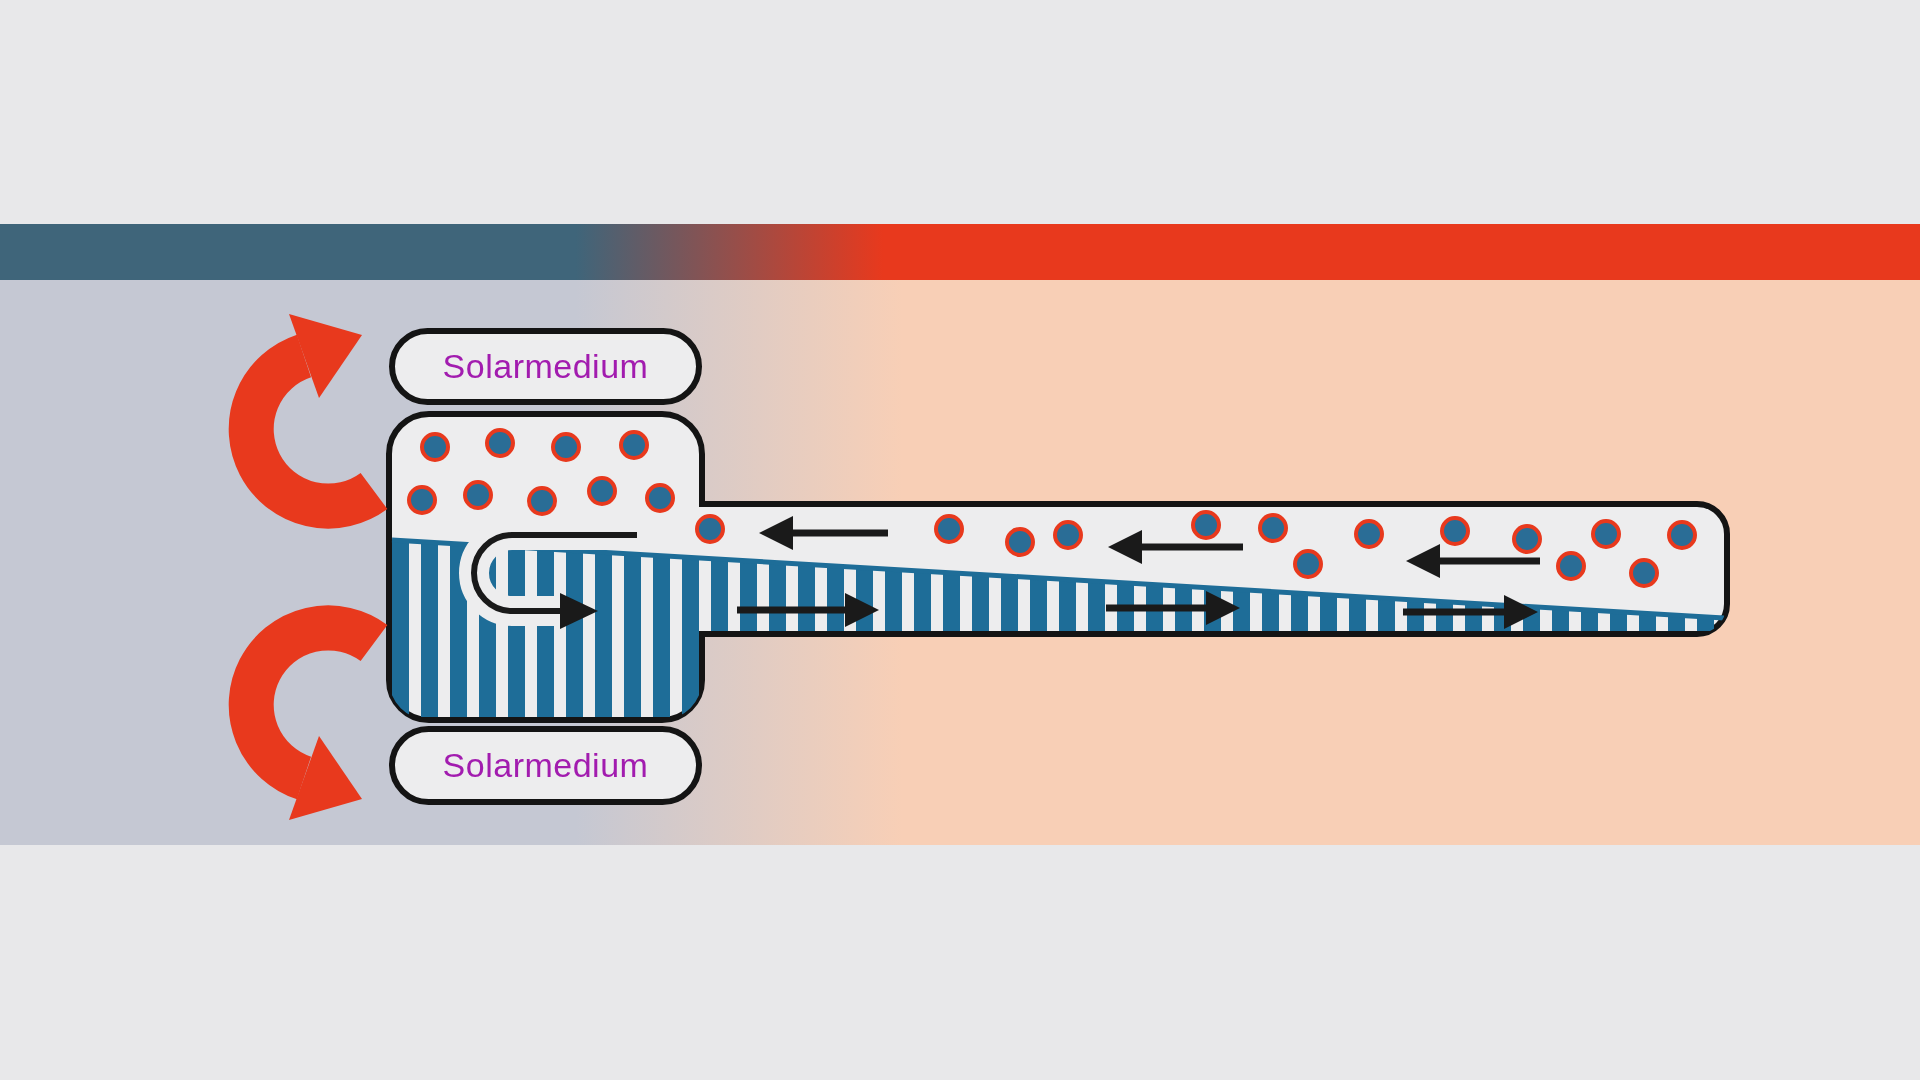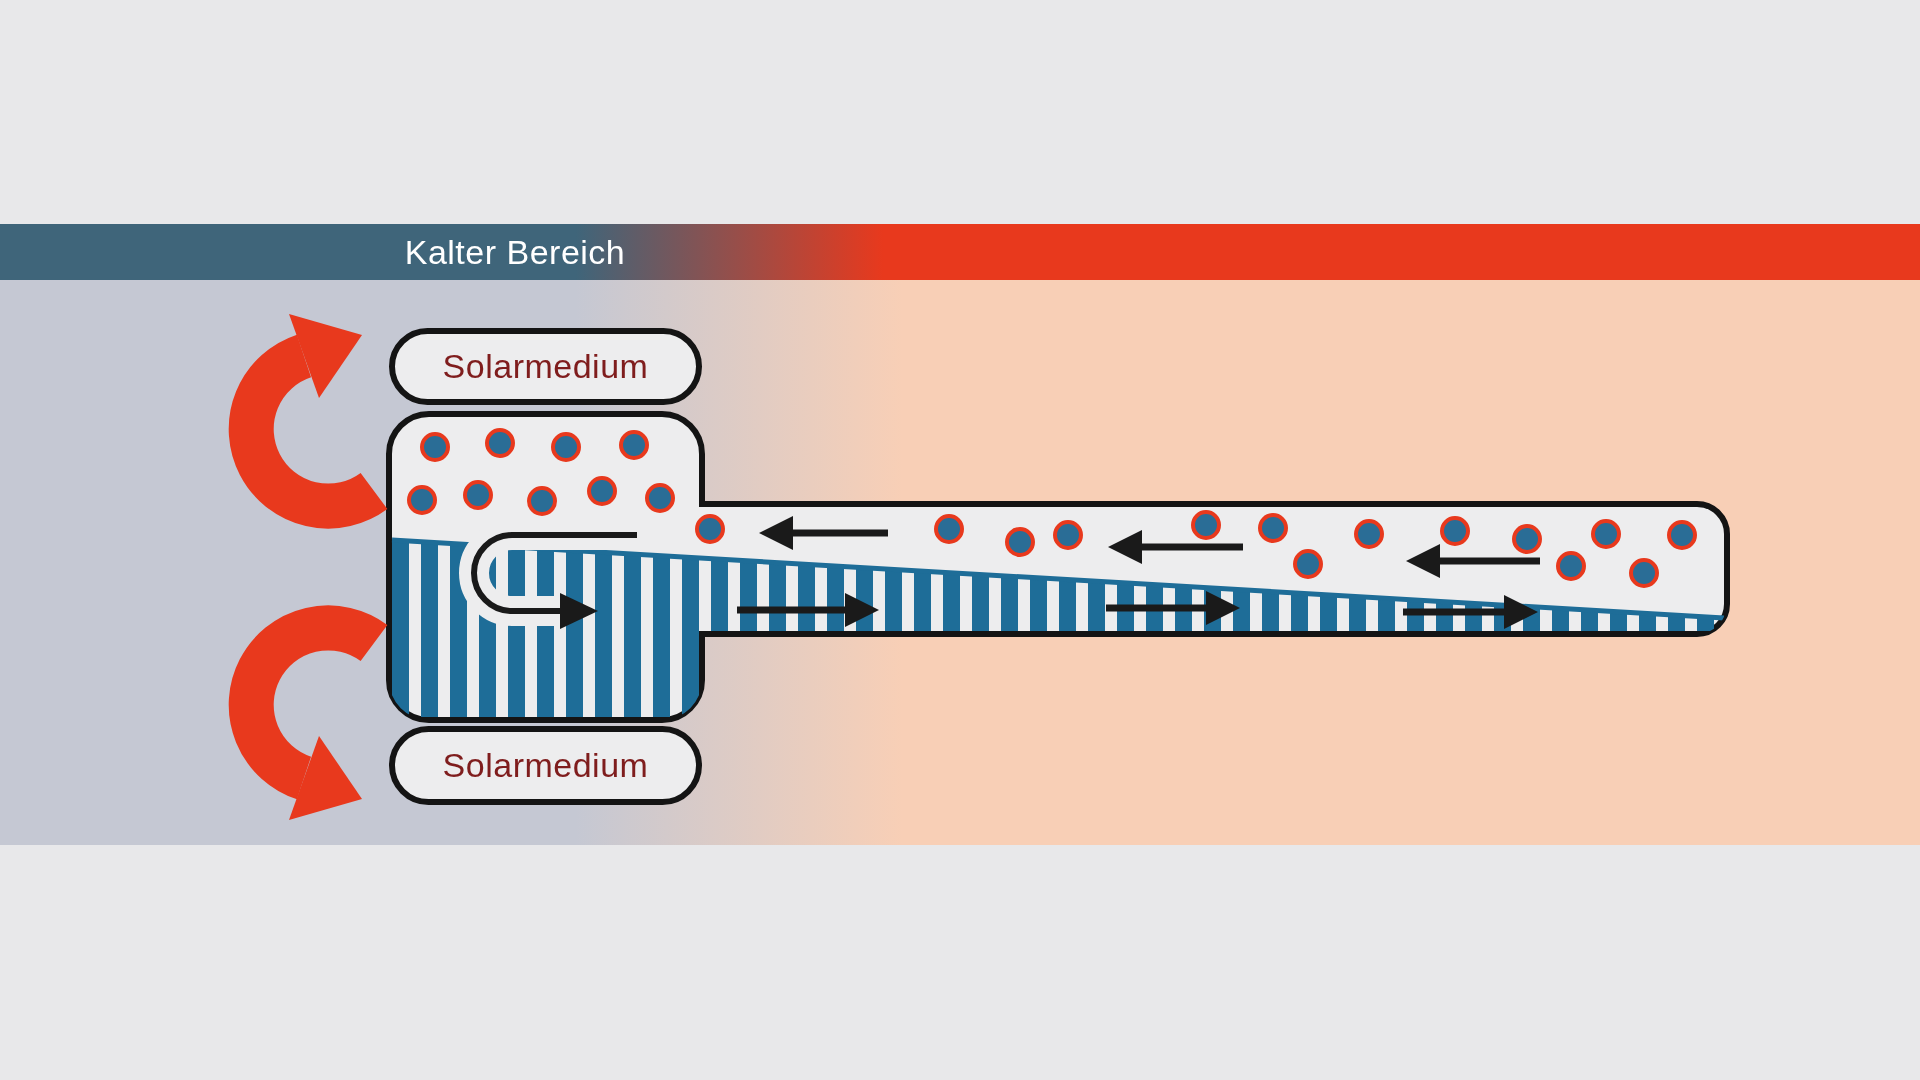--- a/index.html
+++ b/index.html
@@ -16,40 +16,39 @@
   .band{position:absolute;left:0;top:280px;width:1920px;height:565px;
     background:linear-gradient(90deg,var(--band-cold) 0%,var(--band-cold) 30%,var(--band-warm) 47%,var(--band-warm) 100%)}
 
   svg.diagram{position:absolute;left:0;top:0}
 
   .pill{position:absolute;left:389px;width:313px;height:77px;background:var(--vessel-fill);
     border:6px solid var(--outline);border-radius:44px;box-sizing:border-box;
     display:flex;align-items:center;justify-content:center}
   .pill-top{top:328px}
   .pill-bottom{top:726px;height:79px}
-  .pill span{font-size:34px;color:#7f1d1d;font-weight:500;letter-spacing:.5px}
+  .pill span{font-size:34px;color:#a21caf;font-weight:500;letter-spacing:.5px}
 
   .vessel{fill:var(--vessel-fill);stroke:var(--outline);stroke-width:6}
   .stripe-bar{fill:var(--liquid-blue)}
   .surface{stroke:var(--liquid-blue);stroke-width:5;fill:none}
   .dot{fill:var(--dot-fill);stroke:var(--dot-stroke);stroke-width:4}
   .flow-line{stroke:var(--arrow-black);stroke-width:7}
   .flow-head{fill:var(--arrow-black)}
   .return-halo{stroke:var(--vessel-fill);stroke-width:30;fill:none}
   .return-arrow{stroke:var(--arrow-black);stroke-width:6;fill:none}
   .red-arc{stroke:var(--red);stroke-width:45;fill:none}
   .red-head{fill:var(--red)}
 </style>
 </head>
 <body>
 
 <div class="page">
 
   <div class="header-bar">
-    <span class="hdr cold">Kalter Bereich</span>
   </div>
 
   <div class="band"></div>
 
   <svg class="diagram" width="1920" height="1080" viewBox="0 0 1920 1080">
     <defs>
       <pattern id="stripes" patternUnits="userSpaceOnUse" x="392" y="0" width="29" height="10">
         <rect class="stripe-bar" x="0" y="0" width="17" height="10"></rect>
       </pattern>
       <clipPath id="vessel-clip">

